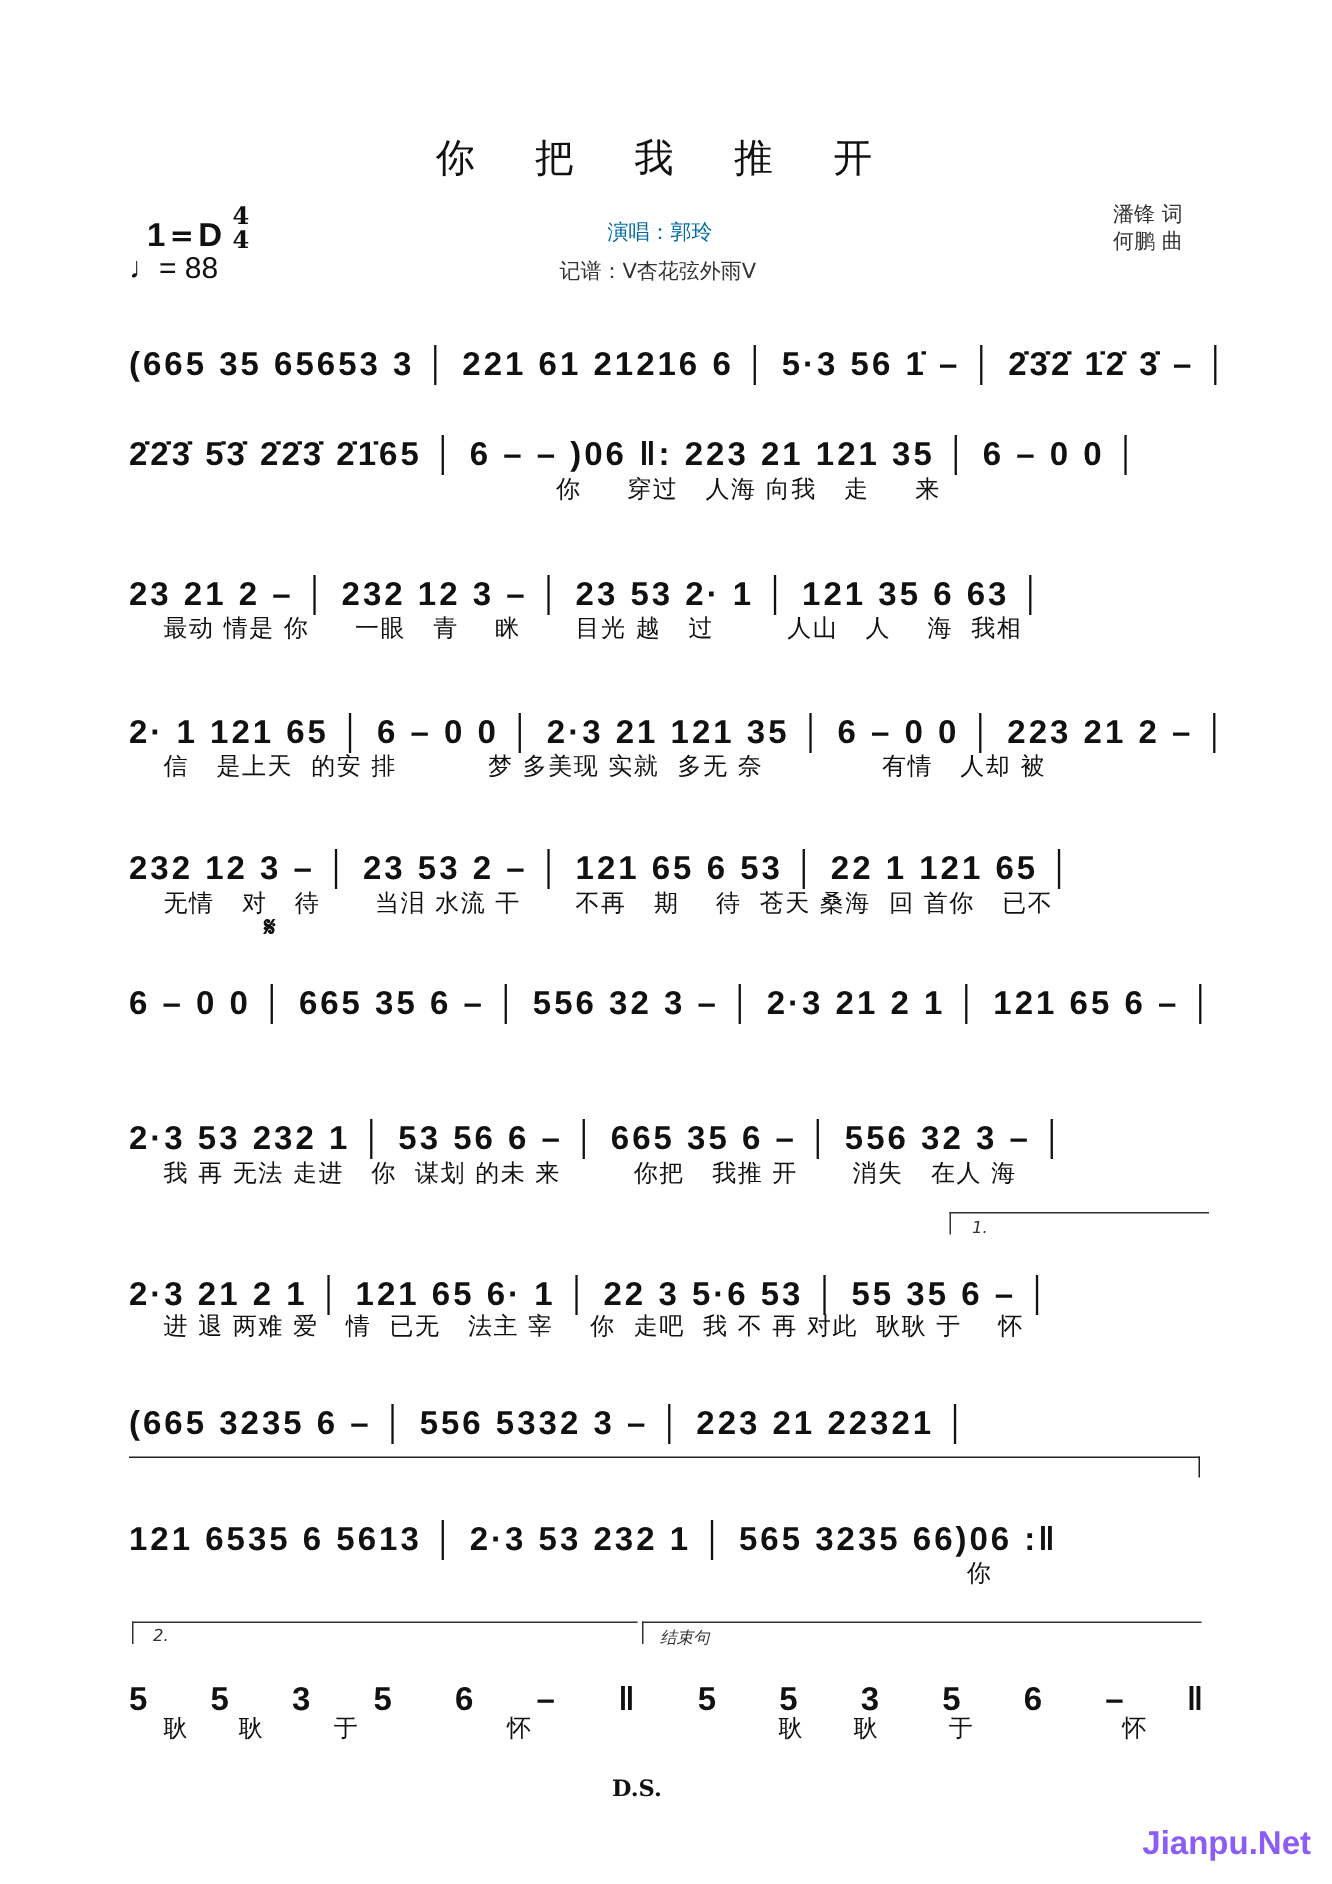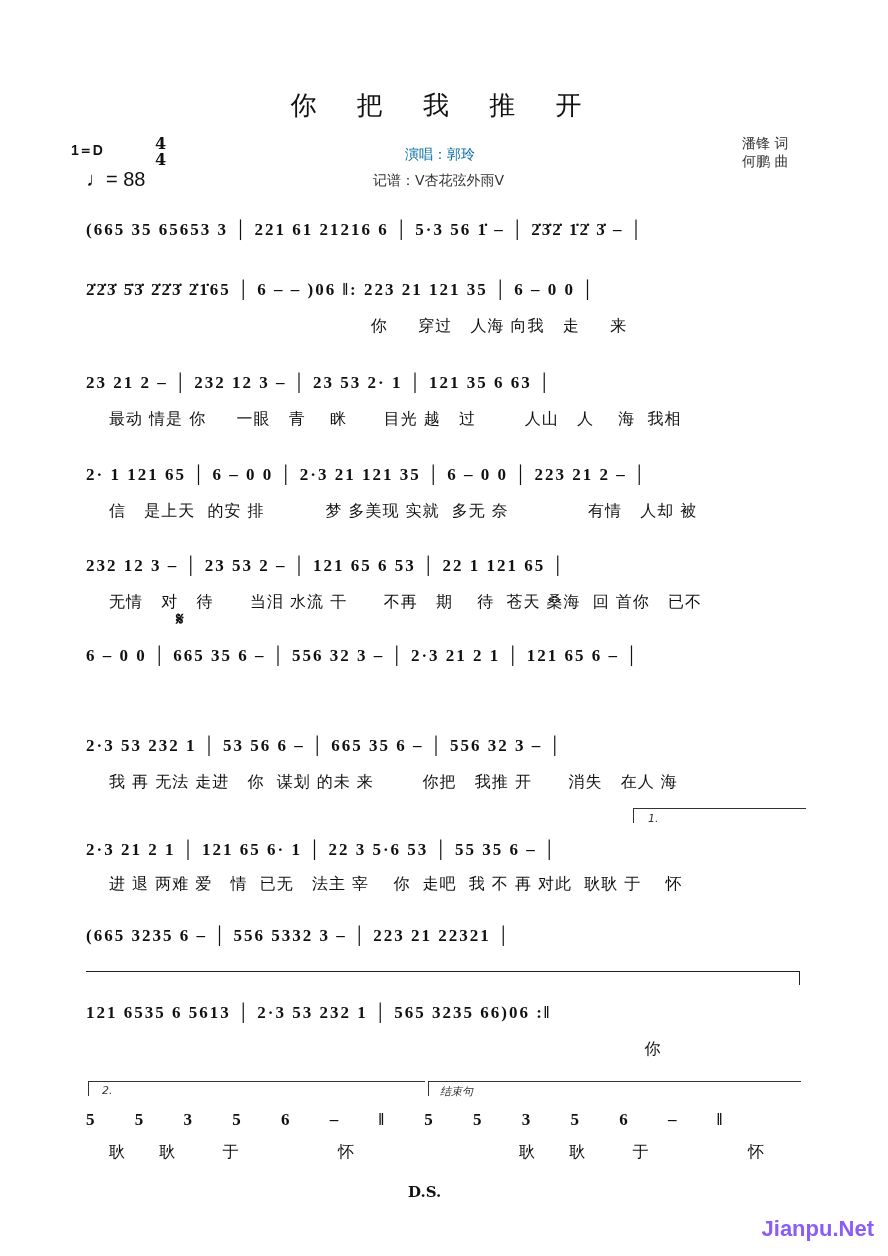--- a/index.html
+++ b/index.html
@@ -1,25 +1,25 @@
 <!DOCTYPE html>
 <html><head>
 <meta charset="utf-8">
 <style>
   html,body{margin:0;padding:0;background:#fff;}
   body{width:888px;height:1256px;position:relative;overflow:hidden;font-family:"DejaVu Sans",sans-serif;color:#111;}
   .title{position:absolute;top:88px;left:0;width:888px;text-align:center;font-size:26px;letter-spacing:16px;}
-  .key{position:absolute;left:71px;top:142px;font-size:14px;font-weight:bold;font-family:"Liberation Sans",sans-serif;}
+  .key{position:absolute;left:98px;top:142px;font-size:22px;font-weight:bold;font-family:"Liberation Sans",sans-serif;}
   .timesig{position:absolute;left:155px;top:136px;font-size:16px;font-weight:bold;line-height:16px;text-align:center;font-family:"DejaVu Serif",serif;}
   .tempo{position:absolute;left:86px;top:168px;font-size:20px;font-family:"Liberation Sans",sans-serif;}
   .singer{position:absolute;left:405px;top:146px;font-size:14px;color:#0369a1;}
   .transcriber{position:absolute;left:373px;top:172px;font-size:14px;color:#333;}
   .credits{position:absolute;left:742px;top:134px;font-size:14px;line-height:18px;color:#333;}
   .row{position:absolute;left:86px;width:720px;height:40px;}
-  .notes{position:absolute;top:8px;left:0;white-space:nowrap;font-size:17px;font-weight:bold;font-family:Liberation Serif, serif;letter-spacing:2px;}
+  .notes{position:absolute;top:18px;left:0;white-space:nowrap;font-size:22px;font-weight:bold;font-family:Liberation Sans, sans-serif;letter-spacing:2px;}
   .lyrics{position:absolute;white-space:pre;font-size:16px;font-family:"DejaVu Sans",sans-serif;letter-spacing:1px;margin-left:23px;}
   .ds{position:absolute;font-family:"DejaVu Serif",serif;font-weight:bold;font-size:15px;margin-top:40px;}
   .segno{position:absolute;font-family:"DejaVu Serif",serif;font-size:18px;font-weight:bold;}
   .bracket{position:absolute;border-top:1px solid #333;border-left:1px solid #333;height:14px;}
   .bracket-label{position:absolute;font-size:11px;font-style:italic;color:#333;}
   .hline{position:absolute;height:1px;background:#222;}
   .watermark{position:absolute;right:14px;bottom:14px;font-size:22px;font-weight:bold;font-family:"Liberation Sans",sans-serif;color:#8b5cf6;}
 </style>
 </head>
 <body>

